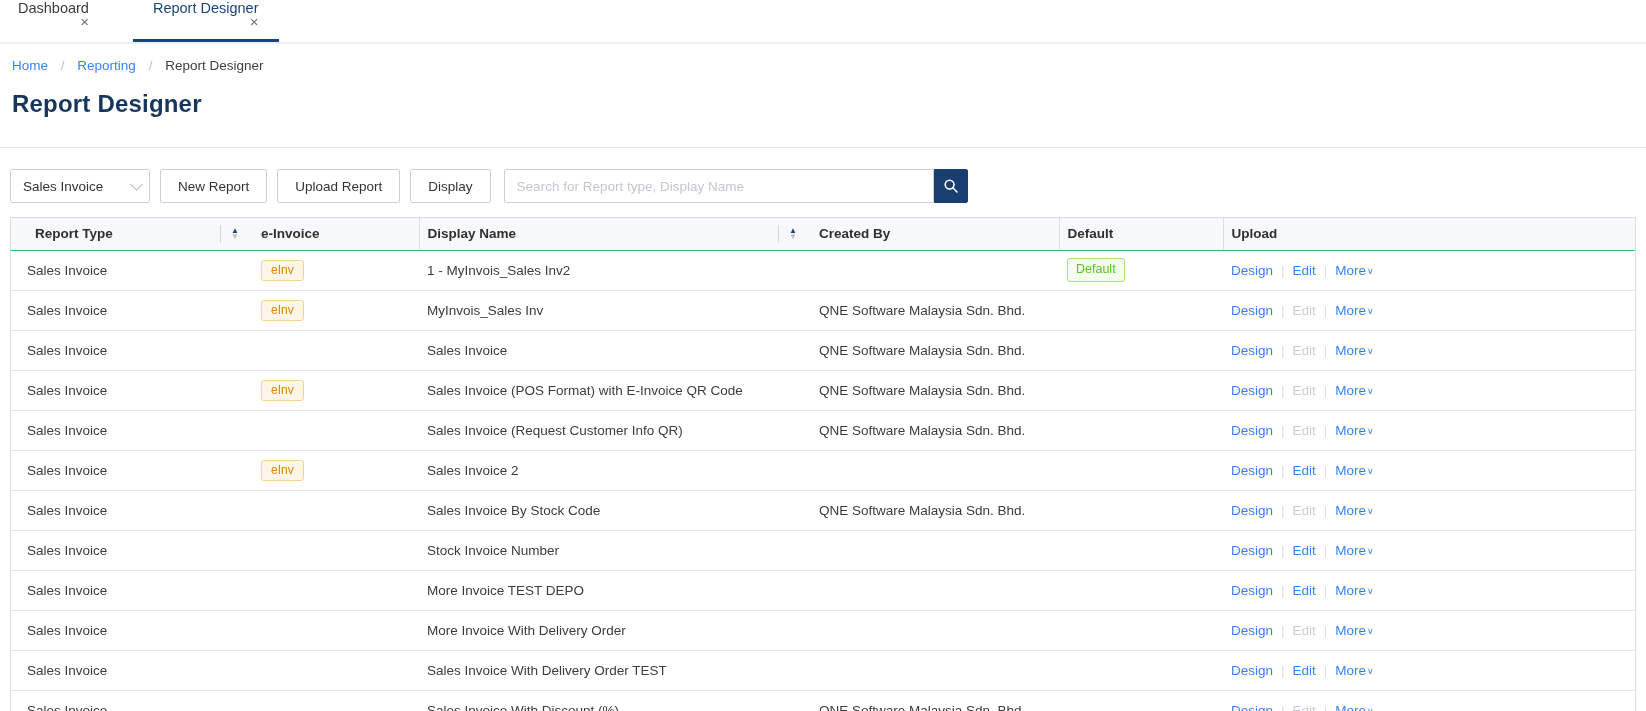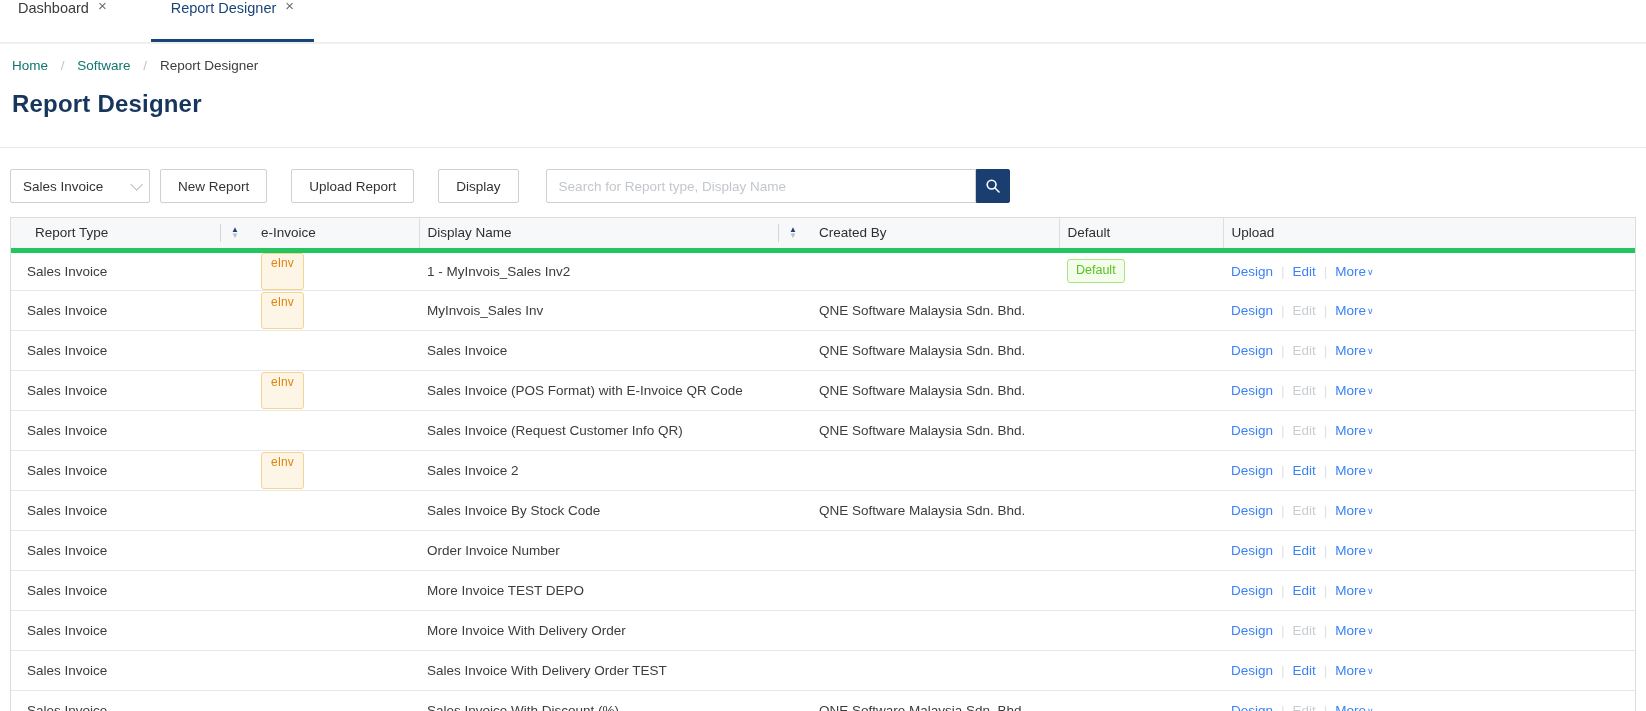--- a/index.html
+++ b/index.html
@@ -2,74 +2,74 @@
 <html><head>
 <meta charset="utf-8">
 <style>
   * { box-sizing: border-box; margin: 0; padding: 0; }
   html, body { width: 1646px; height: 711px; overflow: hidden; background: #ffffff;
     font-family: "Liberation Sans", sans-serif; }
 
   
   .tabbar { height: 44px; display: flex; align-items: stretch;
     border-bottom: 2px solid #edeff1; background: #fff; }
-  .tab { display: flex; align-items: flex-start; gap: 9px; padding: 0 6px;
-    font-size: 14.5px; color: #3c3c3c; position: relative; cursor: pointer; }
+  .tab { display: flex; align-items: flex-end; padding: 0 6px;
+    font-size: 14.5px; color: #3c3c3c; position: relative; cursor: pointer; flex-direction: column; }
   .tab.first { margin-left: 12px; }
   .tab.active { margin-left: 52px; color: #1a4479; }
   .tab.active::after { content: ""; position: absolute; left: -14px; right: -14px;
     bottom: 0; height: 3px; background: #1a4479; }
   .tab .x { font-size: 15px; color: #6b6f73; line-height: 1; margin-top: -2px; }
 
   
   .crumbs { padding: 14px 12px 0; font-size: 13.5px; color: #9aa0a6; }
   .crumbs .sep { margin: 0 9px; color: #c0c4c8; }
-  .crumbs .link { color: #0f766e; cursor: pointer; }
+  .crumbs .link { color: #3b82f6; cursor: pointer; }
   .crumbs .current { color: #3c4043; }
   h1.page-title { margin: 17px 12px 0; font-size: 24px; font-weight: 700;
     color: #17365d; letter-spacing: .2px; }
 
   
   .toolbar-section { margin-top: 29px; border-top: 1px solid #e9e9e9;
     padding: 21px 10px 0; }
   .toolbar { display: flex; align-items: center; }
   .ctl { height: 34px; border: 1px solid #d0d0d0; border-radius: 2px;
     background: #fff; font-size: 13.5px; color: #333; font-family: inherit; }
   .select { width: 140px; display: flex; align-items: center; justify-content: space-between;
     padding: 0 10px 0 12px; cursor: pointer; margin-right: 10px; }
   .chev { width: 9px; height: 9px; border-right: 1.5px solid #b9bec4;
     border-bottom: 1.5px solid #b9bec4; transform: rotate(45deg) translateY(-3px); }
-  .btn { padding: 0 17px; margin-right: 24px; cursor: pointer; }
+  .btn { padding: 0 17px; margin-right: 10px; cursor: pointer; }
   .search-wrap { display: flex; margin-left: 3px; }
   .search-input { width: 430px; padding: 0 12px; border-radius: 2px 0 0 2px; outline: none; }
   .search-input::placeholder { color: #c3c7cc; }
   .search-btn { width: 34px; height: 34px; background: #1b3e70; border: 1px solid #1b3e70;
     border-radius: 0 2px 2px 0; display: flex; align-items: center; justify-content: center;
     cursor: pointer; }
 
   
   .table-wrap { margin: 14px 10px 0; border: 1px solid #dcdcdc; border-bottom: none; }
   table { width: 100%; border-collapse: collapse; table-layout: fixed; }
-  thead th { height: 32px; background: #f7f8fa; font-size: 13.5px; font-weight: 400;
-    color: #2f2f2f; text-align: left; padding: 0 0 0 8px; border-bottom: 5px solid #22c55e; }
+  thead th { height: 32px; background: #f7f8fa; font-size: 13.5px; font-weight: 700;
+    color: #2f2f2f; text-align: left; padding: 0 0 0 8px; border-bottom: 1px solid #22c55e; }
   thead th .hwrap { display: flex; align-items: center; height: 100%; }
   thead th .hlabel { flex: 1 1 auto; white-space: nowrap; overflow: hidden; }
   thead th.bordered { border-right: 1px solid #dcdee1; }
   .hsep { width: 1px; height: 18px; background: #d4d6d9; margin-right: 10px; flex: 0 0 auto; }
   .sorter { display: flex; flex-direction: column; line-height: 6px; font-size: 8px;
     margin-right: 14px; flex: 0 0 auto; }
   .sorter .up { color: #1a4479; }
   .sorter .down { color: #b9bec4; }
   tbody td { height: 40px; font-size: 13.5px; color: #3c3c3c; padding: 0 0 0 8px;
     border-bottom: 1px solid #e7e7e7; white-space: nowrap; overflow: hidden; background: #fff; }
   .pad16 { padding-left: 16px !important; }
 
   .badge-einv { display: inline-block; font-size: 12px; color: #e2830f;
     background: #fdf6e7; border: 1px solid #f3d491; border-radius: 3px;
-    padding: 3px 9px 20px; line-height: 1; }
+    padding: 3px 9px 4px; line-height: 1; }
   .badge-default { display: inline-block; font-size: 12.5px; color: #58c322;
     background: #f4fcec; border: 1px solid #a8e67f; border-radius: 3px;
     padding: 4px 8px 5px; line-height: 1; }
 
   .actions a { color: #3b82f6; text-decoration: none; cursor: pointer; font-size: 13.5px; }
   .actions a.disabled { color: #c9cdd1; cursor: default; }
   .actions .asep { color: #dfe1e4; margin: 0 8px; }
   .more-chev { font-size: 9px; position: relative; top: -1px; margin-left: 1px; }
 </style>
 </head>
@@ -82,21 +82,21 @@
   </div>
   <div class="tab active">
     <span>Report Designer</span>
     <span class="x">×</span>
   </div>
 </div>
 
 <div class="crumbs">
   <span class="link">Home</span>
   <span class="sep">/</span>
-  <span class="link">Software</span>
+  <span class="link">Reporting</span>
   <span class="sep">/</span>
   <span class="current">Report Designer</span>
 </div>
 
 <h1 class="page-title">Report Designer</h1>
 
 <div class="toolbar-section">
   <div class="toolbar">
     <div class="ctl select">
       <span>Sales Invoice</span>
@@ -275,21 +275,21 @@
     <td class="actions">
       <a>Design</a><span class="asep">|</span><a class="disabled">Edit</a><span class="asep">|</span><a><span>More</span><span class="more-chev">∨</span></a>
     </td>
   </tr>
 
   <tr>
     <td class="pad16">Sales Invoice</td>
     <td>
       
     </td>
-    <td>Order Invoice Number</td>
+    <td>Stock Invoice Number</td>
     <td></td>
     <td>
       
     </td>
     <td class="actions">
       <a>Design</a><span class="asep">|</span><a>Edit</a><span class="asep">|</span><a><span>More</span><span class="more-chev">∨</span></a>
     </td>
   </tr>
 
   <tr>

